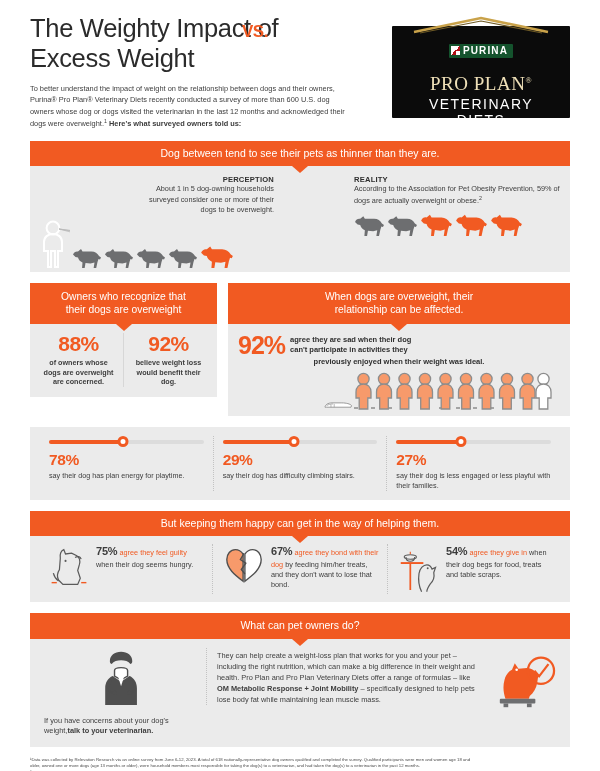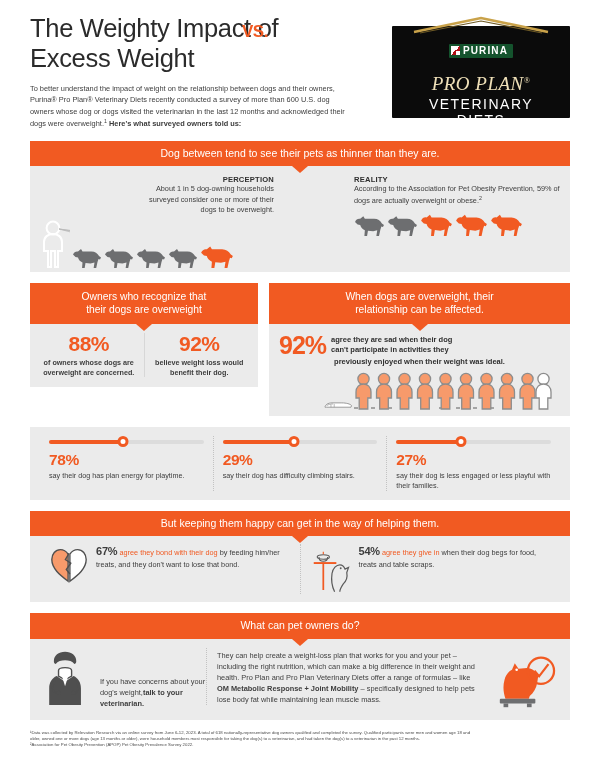--- a/index.html
+++ b/index.html
@@ -31,21 +31,21 @@
               background:
                 linear-gradient(135deg,#fff 0 50%,transparent 50%) ,
                 #b11116;
               position: relative; }
   .check-sq::before, .check-sq::after { content:""; position:absolute; width:4px; height:4px; background:#fff; }
   .check-sq::before { left:0; top:0; }
   .check-sq::after { left:4.5px; top:4.5px; }
   .purina-txt { color: #fff; font-size: 10px; font-weight: bold; letter-spacing: 1.1px;
                 font-family: "Liberation Sans", sans-serif; }
   .proplan { color: #efe0b8; font-size: 19px; letter-spacing: 0.5px; font-family: "Liberation Serif", serif;
-             margin-top: 15px; line-height: 1; font-style: italic; }
+             margin-top: 15px; line-height: 1; }
   .vetdiets { color: #ffffff; font-size: 14px; letter-spacing: 1.5px; margin-top: 3px;
               font-family: "Liberation Sans", sans-serif; }
 
   
   .band { background: #f15a22; color: #fff; text-align: center; font-size: 10.5px;
           padding: 6px 8px; line-height: 1.28; position: relative; }
   .band.multi { font-size: 10.3px; padding: 7px 8px 8px; }
   .band::after { content: ""; position: absolute; left: 50%; bottom: -7px; transform: translateX(-50%);
                  width: 0; height: 0; border-left: 8px solid transparent; border-right: 8px solid transparent;
                  border-top: 7px solid #f15a22; }
@@ -60,21 +60,21 @@
   .pr-head { font-size: 7.6px; font-weight: bold; color: #2e2e2e; letter-spacing: .2px; }
   .pr-txt { font-size: 7.3px; line-height: 1.42; color: #3d3d3d; }
   .pr-left .pr-head, .pr-left .pr-txt { text-align: right; padding-left: 96px; }
   .vs { color: #f15a22; font-size: 17px; font-weight: bold; letter-spacing: -0.5px;
         position: absolute; left: 242px; top: 22px; }
   .pr-left-text { padding-right: 72px; }
   .dogrow { display: flex; align-items: flex-end; gap: 2px; margin-top: 4px; }
 
   
   .two-col { display: flex; gap: 11px; margin-top: 11px; align-items: stretch; }
-  .col-a { width: 228px; }
+  .col-a { width: 187px; }
   .col-b { flex: 1; }
   .stat-pair { display: flex; padding: 9px 4px 10px; }
   .stat-cell { flex: 1; text-align: center; padding: 0 6px; }
   .stat-cell + .stat-cell { border-left: 1px solid #d7d7d7; }
   .big { color: #f15a22; font-size: 21px; font-weight: bold; line-height: 1; letter-spacing: -0.5px; }
   .small { font-size: 7.2px; line-height: 1.35; color: #3d3d3d; margin-top: 4px; font-weight: bold; }
 
   .rel-body { padding: 10px 10px 4px; }
   .rel-top { display: flex; align-items: flex-start; }
   .rel-big { color: #f15a22; font-size: 25px; font-weight: bold; line-height: .9; letter-spacing: -1px; }
@@ -98,21 +98,21 @@
   .happy { display: flex; padding: 8px 8px; }
   .happy-cell { flex: 1; display: flex; align-items: flex-start; padding: 0 7px; }
   .happy-cell + .happy-cell { border-left: 1px dotted #c2c2c2; }
   .happy-ico { width: 48px; flex: none; display: flex; align-items: center; justify-content: center; padding-top: 2px; }
   .happy-txt { font-size: 7.3px; line-height: 1.42; color: #3d3d3d; padding-left: 3px; }
   .pct { color: #3d3d3d; font-size: 11px; font-weight: bold; letter-spacing: -0.2px; }
   .or { color: #f15a22; }
 
   
   .what { display: flex; padding: 9px 8px 10px; align-items: flex-start; }
-  .what-l { width: 168px; display: flex; align-items: flex-end; }
+  .what-l { width: 168px; display: flex; align-items: center; flex-direction: column; }
   .what-l-txt { font-size: 7.4px; line-height: 1.45; color: #3d3d3d; padding-left: 6px; padding-top: 6px; }
   .what-m { flex: 1; font-size: 7.4px; line-height: 1.5; color: #3d3d3d; padding: 2px 8px 0 10px;
             border-left: 1px dotted #c2c2c2; }
   .what-r { width: 72px; flex: none; display: flex; align-items: center; justify-content: center; padding-top: 4px; }
 
   
   .fn { font-size: 4.3px; line-height: 1.5; color: #4a4a4a; margin-top: 10px; }
   .fn div { white-space: nowrap; }
 </style>
 </head>
@@ -325,20 +325,33 @@
       </div>
       <div class="trio-big">27%</div>
       <div class="trio-txt">say their dog is less engaged or less playful with their families.</div>
     </div>
   </div>
 
   <div class="sec">
     <div class="band">But keeping them happy can get in the way of helping them.</div>
     <div class="panel happy">
 
+      <div class="happy-cell">
+        <div class="happy-ico">
+          <svg width="40" height="42" viewBox="0 0 46 48">
+            <path d="M13 14c-1-5 1-9 4-10l2 5 7-1 6 3c3 2 4 6 3 10l-2 7 3 9-3 7H16l-5-5c-2-4-1-9 1-12z" fill="none" stroke="#5b5b5b" stroke-width="1.4"></path>
+            <circle cx="19" cy="17" r="1.2" fill="#5b5b5b"></circle>
+            <path d="M30 13c3-2 6-1 7 2" fill="none" stroke="#5b5b5b" stroke-width="1.4"></path>
+            <line x1="3" y1="42" x2="9" y2="42" stroke="#f15a22" stroke-width="1.6"></line>
+            <line x1="37" y1="42" x2="43" y2="42" stroke="#f15a22" stroke-width="1.6"></line>
+            <path d="M11 40c-3-2-5-5-6-9" fill="none" stroke="#5b5b5b" stroke-width="1.4"></path>
+          </svg>
+        </div>
+        <div class="happy-txt"><span class="pct">75%</span><span class="or"> agree they feel guilty</span><span> when their dog seems hungry.</span></div>
+      </div>
 
       <div class="happy-cell">
         <div class="happy-ico">
           <svg width="40" height="38" viewBox="0 0 44 42">
             <path d="M21 39C12 32 3 25 3 15 3 9 7 4 12.5 4 16 4 19 6 21 9z" fill="#f79a6b" stroke="#4f4f4f" stroke-width="1.5"></path>
             <path d="M23 39c9-7 18-14 18-24 0-6-4-11-9.5-11C28 4 25 6 23 9z" fill="#ffffff" stroke="#4f4f4f" stroke-width="1.5"></path>
             <path d="M22 8l-4 7 6 4-5 7 4 5" fill="none" stroke="#4f4f4f" stroke-width="1.5"></path>
           </svg>
         </div>
         <div class="happy-txt"><span class="pct">67%</span><span class="or"> agree they bond with their dog</span><span> by feeding him/her treats, and they don't want to lose that bond.</span></div>

